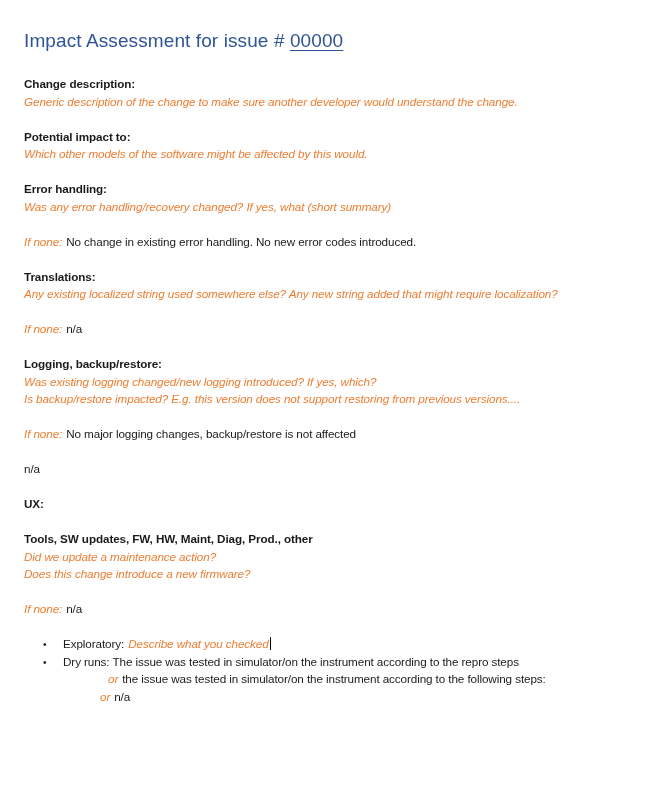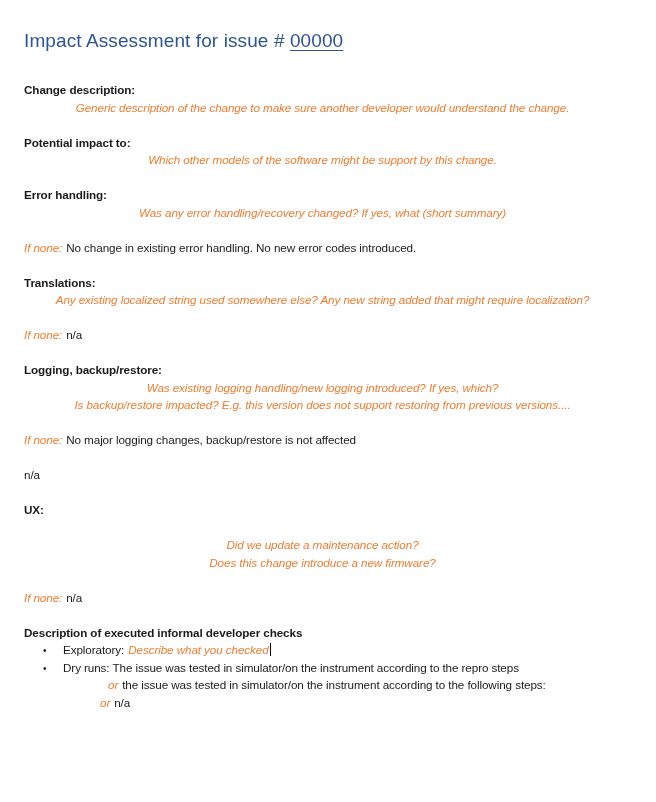--- a/index.html
+++ b/index.html
@@ -7,27 +7,27 @@
     width:639px; height:802px; box-sizing:border-box;
     padding:29px 18px 0 24px; background:#fff; overflow:hidden;
     font-family:"Liberation Sans","DejaVu Sans",sans-serif;
     color:var(--body,#1b1b1b);
   }
   .title {
     font-size:19px; line-height:24px; height:24px; font-weight:400;
     color:var(--blue,#2F5496); letter-spacing:0.1px; white-space:nowrap;
   }
   .u { text-decoration:underline; text-underline-offset:3px; }
-  .content { margin-top:28px; }
+  .content { margin-top:22px; }
   .line {
     height:17.5px; line-height:17.5px; font-size:11.7px;
     letter-spacing:-0.1px; white-space:nowrap;
   }
   .h { font-weight:700; }
-  .g { color:var(--orange,#ED7D31); font-style:italic;text-align:center; }
+  .g { color:var(--orange,#ED7D31); font-style:italic; }
   .label-gap { margin-right:4px; }
   .bullet-line { padding-left:19px; }
   .bullet { display:inline-block; width:20px; font-size:10px; }
   .indent1 { padding-left:84px; }
   .indent2 { padding-left:76px; }
   .cursor {
     display:inline-block; width:1.5px; height:13px; background:#000;
     vertical-align:-2px; margin-left:1px;
   }
 </style>
@@ -38,55 +38,55 @@
 
   <div class="title"><span>Impact Assessment for issue # </span><span class="u">00000</span></div>
 
   <div class="content">
 
     <div class="line h">Change description:</div>
     <div class="line g">Generic description of the change to make sure another developer would understand the change.</div>
     <div class="line"></div>
 
     <div class="line h">Potential impact to:</div>
-    <div class="line g">Which other models of the software might be support by this change.</div>
+    <div class="line g">Which other models of the software might be affected by this would.</div>
     <div class="line"></div>
 
     <div class="line h">Error handling:</div>
     <div class="line g">Was any error handling/recovery changed? If yes, what (short summary)</div>
     <div class="line"></div>
     <div class="line"><span class="g label-gap">If none:</span><span>No change in existing error handling. No new error codes introduced.</span></div>
     <div class="line"></div>
 
     <div class="line h">Translations:</div>
     <div class="line g">Any existing localized string used somewhere else? Any new string added that might require localization?</div>
     <div class="line"></div>
     <div class="line"><span class="g label-gap">If none:</span><span>n/a</span></div>
     <div class="line"></div>
 
     <div class="line h">Logging, backup/restore:</div>
-    <div class="line g">Was existing logging handling/new logging introduced? If yes, which?</div>
+    <div class="line g">Was existing logging changed/new logging introduced? If yes, which?</div>
     <div class="line g">Is backup/restore impacted? E.g. this version does not support restoring from previous versions....</div>
     <div class="line"></div>
     <div class="line"><span class="g label-gap">If none:</span><span>No major logging changes, backup/restore is not affected</span></div>
     <div class="line"></div>
 
     <div class="line">n/a</div>
     <div class="line"></div>
 
     <div class="line h">UX:</div>
     <div class="line"></div>
 
+    <div class="line h">Tools, SW updates, FW, HW, Maint, Diag, Prod., other</div>
     <div class="line g">Did we update a maintenance action?</div>
     <div class="line g">Does this change introduce a new firmware?</div>
     <div class="line"></div>
     <div class="line"><span class="g label-gap">If none:</span><span>n/a</span></div>
     <div class="line"></div>
 
-    <div class="line h">Description of executed informal developer checks</div>
 
     <div class="line bullet-line"><span class="bullet">•</span><span class="label-gap">Exploratory:</span><span class="g">Describe what you checked</span><span class="cursor"></span></div>
 
 
     <div class="line bullet-line"><span class="bullet">•</span><span>Dry runs: The issue was tested in simulator/on the instrument according to the repro steps</span></div>
 
     <div class="line indent1"><span class="g label-gap">or</span><span>the issue was tested in simulator/on the instrument according to the following steps:</span></div>
 
     <div class="line indent2"><span class="g label-gap">or</span><span>n/a</span></div>
 

